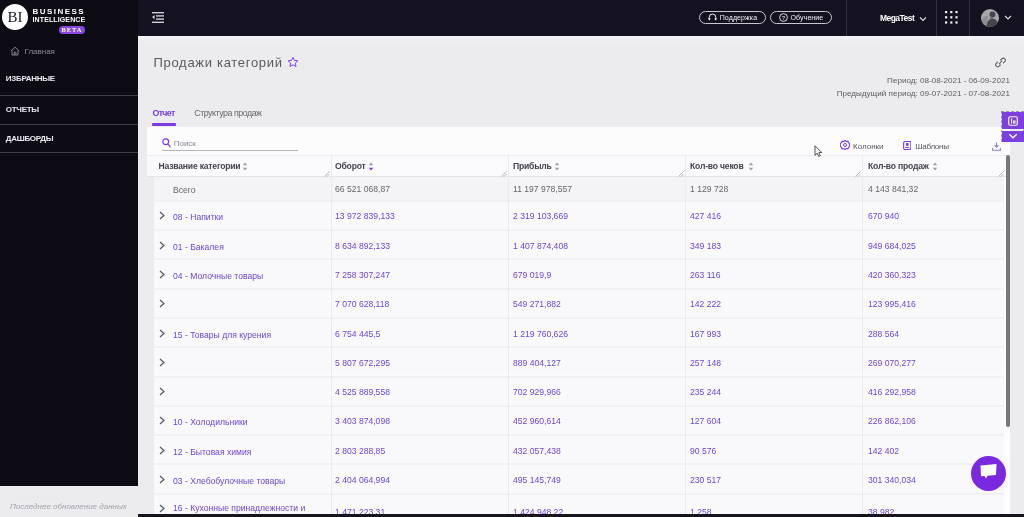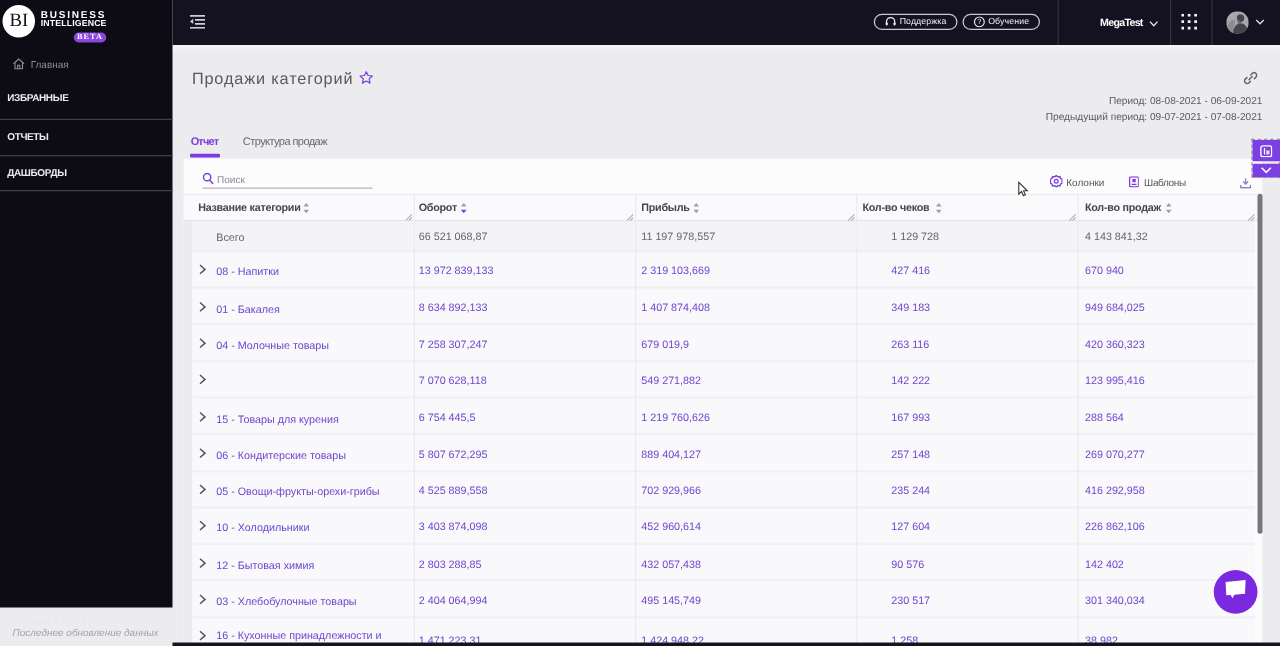--- a/index.html
+++ b/index.html
@@ -17,21 +17,21 @@
   .navsep { position:absolute; left:0; width:138px; height:1px; background:#403c4b; }
   
   #card { left:147px; top:127px; width:863px; height:387.5px; background:#fcfcfd; }
   .colborder { position:absolute; top:154.5px; width:1px; height:360px; background:#ebebee; z-index:2; }
   .hcell { position:absolute; font-size:8.6px; font-weight:bold; color:#454450; letter-spacing:-0.2px; }
   .sorticon { position:absolute; }
   .row { position:absolute; left:154px; width:850px; height:29.3px; background:#f9f9fb; border-top:2.2px solid #f1f1f4;text-align:center; }
   .rname { position:absolute; left:19px; top:0; bottom:0; display:flex; align-items:center; padding-top:4px; color:#6f46cf; font-size:8.6px; }
   .rv { position:absolute; top:0; bottom:0; display:flex; align-items:center; padding-top:2px; color:#6f46cf; font-size:8.6px; }
   .chev { position:absolute; left:4.6px; top:50%; margin-top:-4px; }
-  .v2 { left:181px; } .v3 { left:359px; } .v4 { left:536px;margin-left:23px; } .v5 { left:714px; }
+  .v2 { left:181px; } .v3 { left:359px; } .v4 { left:536px; } .v5 { left:714px; }
 </style>
 </head>
 <body>
 
 <div class="abs" id="tophdr">
 
   <svg class="abs" style="left:14px; top:12px;" width="13" height="11" viewBox="0 0 13 11">
     <rect x="0" y="0" width="12" height="1.4" fill="#cfcdd8"></rect>
     <rect x="4" y="3.2" width="8" height="1.4" fill="#cfcdd8"></rect>
     <rect x="4" y="6.4" width="8" height="1.4" fill="#cfcdd8"></rect>
@@ -288,31 +288,29 @@
   <div class="rname">15 - Товары для курения</div>
       <div class="rv v2">6 754 445,5</div>
       <div class="rv v3">1 219 760,626</div>
       <div class="rv v4">167 993</div>
       <div class="rv v5">288 564</div>
 </div>
 <div class="row" style="top:346.2px;">
   <svg class="chev" width="6" height="9" viewBox="0 0 6 9">
         <polyline points="1,1 5,4.5 1,8" fill="none" stroke="#55545c" stroke-width="1.2"></polyline>
       </svg>
-  <div class="rname">06 - Кондитерские товары</div>
       <div class="rv v2">5 807 672,295</div>
       <div class="rv v3">889 404,127</div>
       <div class="rv v4">257 148</div>
       <div class="rv v5">269 070,277</div>
 </div>
 <div class="row" style="top:375.5px;">
   <svg class="chev" width="6" height="9" viewBox="0 0 6 9">
         <polyline points="1,1 5,4.5 1,8" fill="none" stroke="#55545c" stroke-width="1.2"></polyline>
       </svg>
-  <div class="rname">05 - Овощи-фрукты-орехи-грибы</div>
       <div class="rv v2">4 525 889,558</div>
       <div class="rv v3">702 929,966</div>
       <div class="rv v4">235 244</div>
       <div class="rv v5">416 292,958</div>
 </div>
 <div class="row" style="top:404.8px;">
   <svg class="chev" width="6" height="9" viewBox="0 0 6 9">
         <polyline points="1,1 5,4.5 1,8" fill="none" stroke="#55545c" stroke-width="1.2"></polyline>
       </svg>
   <div class="rname">10 - Холодильники</div>

